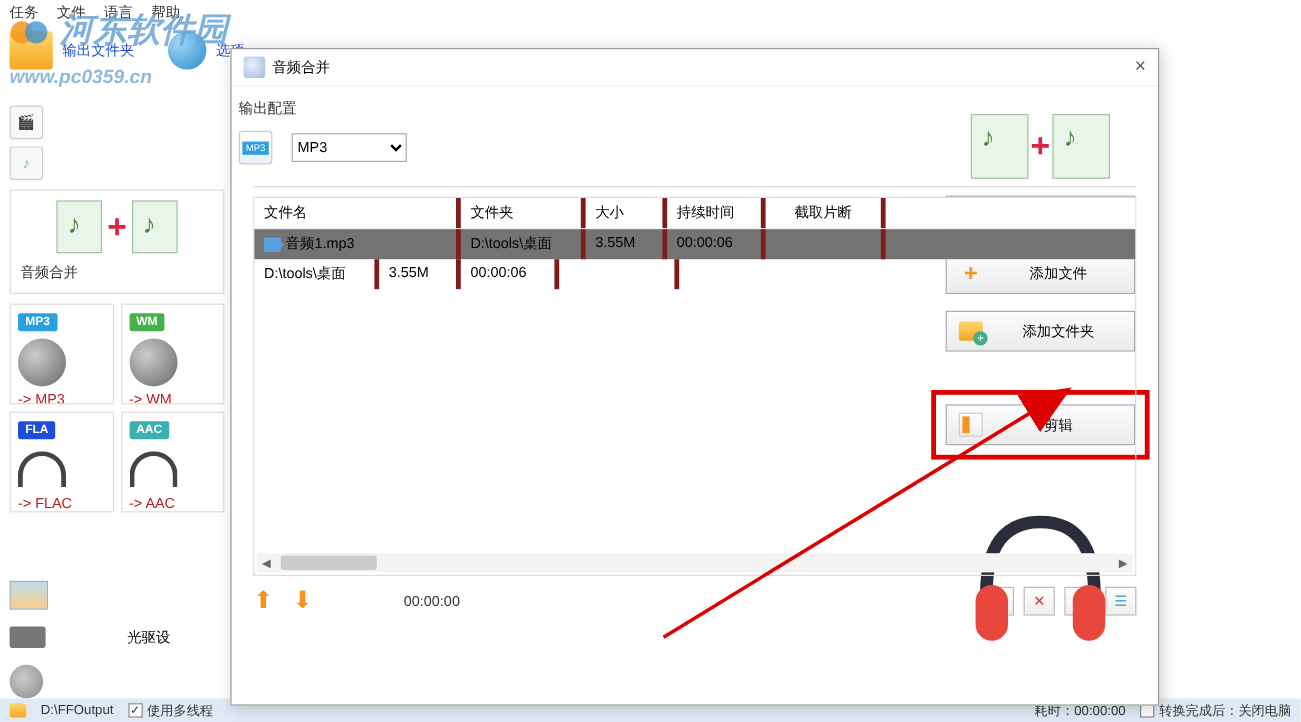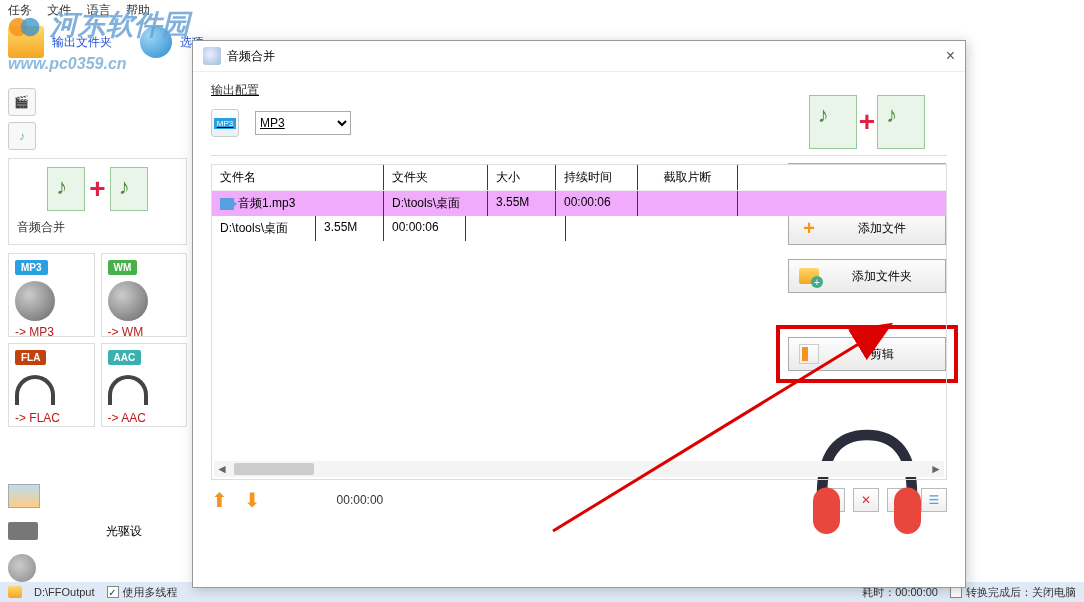--- a/index.html
+++ b/index.html
@@ -22,21 +22,21 @@
     .merge-tile .note-icons { display: flex; justify-content: center; align-items: center; gap: 4px; }
     .note-icon { width: 38px; height: 44px; background: #eaf5ea; border: 1px solid #9bc89b; position: relative; }
     .note-icon::before { content: "♪"; color: #4a8a3a; font-size: 22px; position: absolute; left: 8px; top: 6px; }
     .plus-red { color: #d24; font-size: 28px; font-weight: bold; }
     .merge-label { margin-top: 8px; color: #333; text-align: left; }
     
     .format-grid { display: grid; grid-template-columns: 1fr 1fr; gap: 6px; margin-top: 8px; }
     .fmt-tile { border: 1px solid #ddd; padding: 6px; height: 84px; text-align: left; overflow: hidden; }
     .fmt-badge { display: inline-block; padding: 2px 6px; color: #fff; font-size: 10px; font-weight: bold; border-radius: 2px; margin-bottom: 4px; }
     .fmt-badge.mp3 { background: #2aa0e0; } .fmt-badge.wm { background: #48b04a; }
-    .fmt-badge.fla { background: #c2410c; } .fmt-badge.aac { background: #3ab0b0; }
+    .fmt-badge.fla { background: #1d4ed8; } .fmt-badge.aac { background: #3ab0b0; }
     .fmt-icon-speaker { width: 40px; height: 40px; border-radius: 50%; background: radial-gradient(circle at 35% 35%, #ccc, #666); margin: 2px 0; }
     .fmt-icon-headphone { width: 40px; height: 30px; border: 4px solid #444; border-bottom: none; border-radius: 20px 20px 0 0; margin: 6px 0; }
     .fmt-label { color: #b91c1c; margin-top: 4px; }
     
     .bottom-left { position: absolute; left: 8px; bottom: 20px; display: flex; gap: 8px; align-items: center; }
     .bottom-left .pic { width: 32px; height: 24px; background: linear-gradient(#bde,#fc8); border: 1px solid #aaa; }
     .bottom-left .cd { width: 30px; height: 18px; background: #777; border-radius: 2px; }
     .bottom-left .gear { width: 28px; height: 28px; border-radius: 50%; background: radial-gradient(circle at 40% 40%, #ccc, #888); }
     
     .right-strip { position: absolute; right: 0; top: 88px; width: 110px; padding: 8px; color: #333; }
@@ -45,21 +45,21 @@
     .status-bar .sep { flex: 1; }
     .checkbox { display: inline-flex; align-items: center; gap: 4px; }
     .checkbox .box { width: 12px; height: 12px; border: 1px solid #888; background: #fff; display: inline-flex; align-items: center; justify-content: center; font-size: 10px; color: #333; }
     
     
     .modal { position: absolute; left: 192px; top: 40px; width: 774px; height: 548px; background: #fff; border: 1px solid #999; box-shadow: 2px 2px 12px rgba(0,0,0,.2); }
     .modal-title { display: flex; align-items: center; padding: 6px 10px; border-bottom: 1px solid #eee; }
     .modal-title .t-icon { width: 18px; height: 18px; background: radial-gradient(circle at 40% 40%, #eef, #9bd); border-radius: 3px; margin-right: 6px; }
     .modal-title .close { margin-left: auto; font-size: 16px; color: #555; cursor: pointer; }
     
-    .cfg-section { padding: 10px 18px; text-decoration: underline; }
+    .cfg-section { padding: 10px 6px; }
     .cfg-label { color: #333; margin-bottom: 10px; }
     .cfg-row { display: flex; align-items: center; gap: 16px; }
     .mp3-ico { width: 28px; height: 28px; background: linear-gradient(#fff,#e8f0f8); border: 1px solid #ccc; border-radius: 3px; display: flex; align-items: center; justify-content: center; }
     .mp3-ico span { background: #2aa0e0; color: #fff; font-size: 8px; padding: 1px 3px; }
     .select-fmt { width: 96px; height: 24px; border: 1px solid #aaa; background: #fff; font-size: 12px; }
     .quality-btn { width: 272px; height: 34px; border: 1px solid #aaa; background: linear-gradient(#fdfdfd,#eaeaea); display: flex; align-items: center; justify-content: center; gap: 8px; margin-left: 48px; }
     .quality-btn .q-icon { width: 20px; height: 20px; border-radius: 50%; background: radial-gradient(circle at 35% 35%, #9fd6f5, #2b8cd0); }
     
     .right-col { position: absolute; right: 18px; top: 54px; width: 160px; display: flex; flex-direction: column; gap: 14px; align-items: center; }
     .merge-big { display: flex; align-items: center; gap: 2px; }
@@ -76,24 +76,24 @@
     .btn.highlighted-wrap { outline: 4px solid #d00; outline-offset: 8px; }
     
     .headphones-illus { margin-top: 20px; }
     .headphones-illus svg { width: 150px; height: 150px; }
     
     .divider { border: none; border-top: 1px solid #ddd; margin: 8px 18px; }
     
     .src-label { padding: 0 18px 8px; color: #333; }
     .file-table { margin: 0 18px; border: 1px solid #ddd; height: 316px; position: relative; }
     .tbl-head { display: flex; background: #fff; border-bottom: 1px solid #eee; }
-    .tbl-head div, .tbl-row div { padding: 4px 8px; border-right: 1px solid #7f1d1d; }
+    .tbl-head div, .tbl-row div { padding: 4px 8px; border-right: 4px solid #7f1d1d; }
     .col-name { width: 172px; } .col-folder { width: 104px; } .col-size { width: 68px; } .col-dur { width: 82px; } .col-clip { width: 100px; text-align: center; }
     .tbl-row { display: flex; }
-    .tbl-row.selected { background: #f0abfc; }
+    .tbl-row.selected { background: #737373; }
     .row-ico { display: inline-block; width: 14px; height: 12px; background: #5aa0e0; margin-right: 4px; vertical-align: middle; position: relative; }
     .row-ico::after { content: ""; position: absolute; right: -3px; top: 3px; width: 0; height: 0; border-left: 4px solid #5aa0e0; border-top: 3px solid transparent; border-bottom: 3px solid transparent; }
     .scroll-h { position: absolute; left: 2px; right: 2px; bottom: 2px; height: 16px; background: #f4f4f4; display: flex; align-items: center; }
     .scroll-h .thumb { width: 80px; height: 12px; background: #ccc; border-radius: 2px; margin-left: 4px; }
     .scroll-h .arr { width: 16px; text-align: center; color: #666; }
     
     .modal-bottom { display: flex; align-items: center; padding: 8px 18px; gap: 16px; }
     .nav-up { color: #f7941d; font-size: 20px; }
     .nav-down { color: #f7941d; font-size: 20px; }
     .time-disp { margin-left: 60px; color: #333; }

